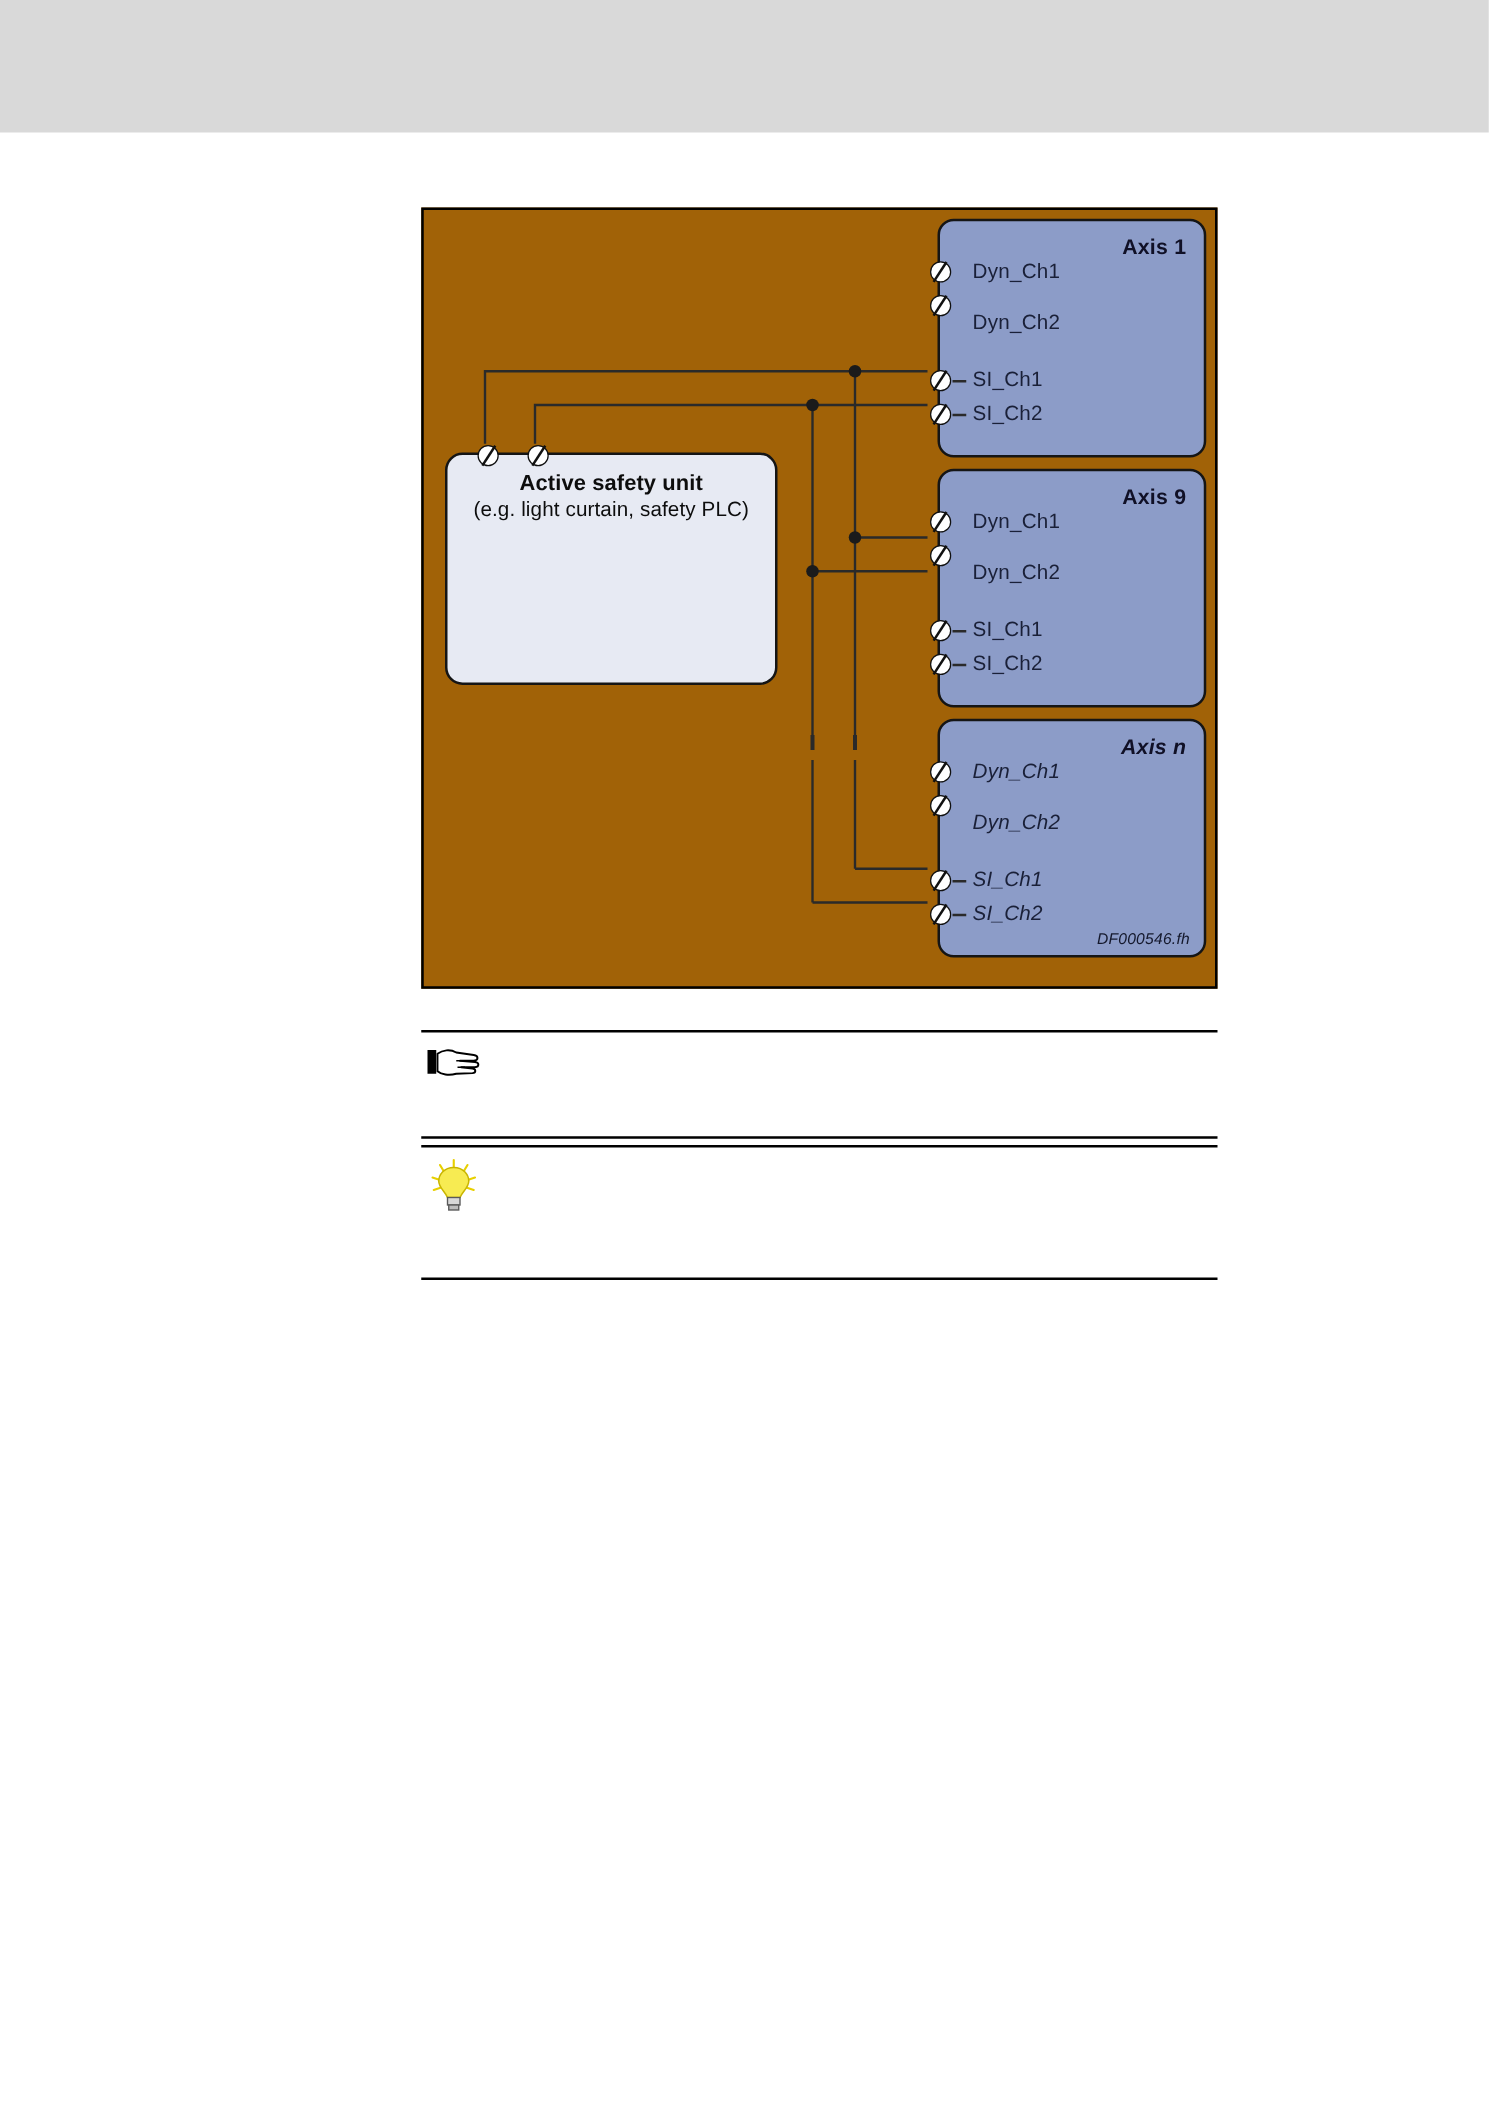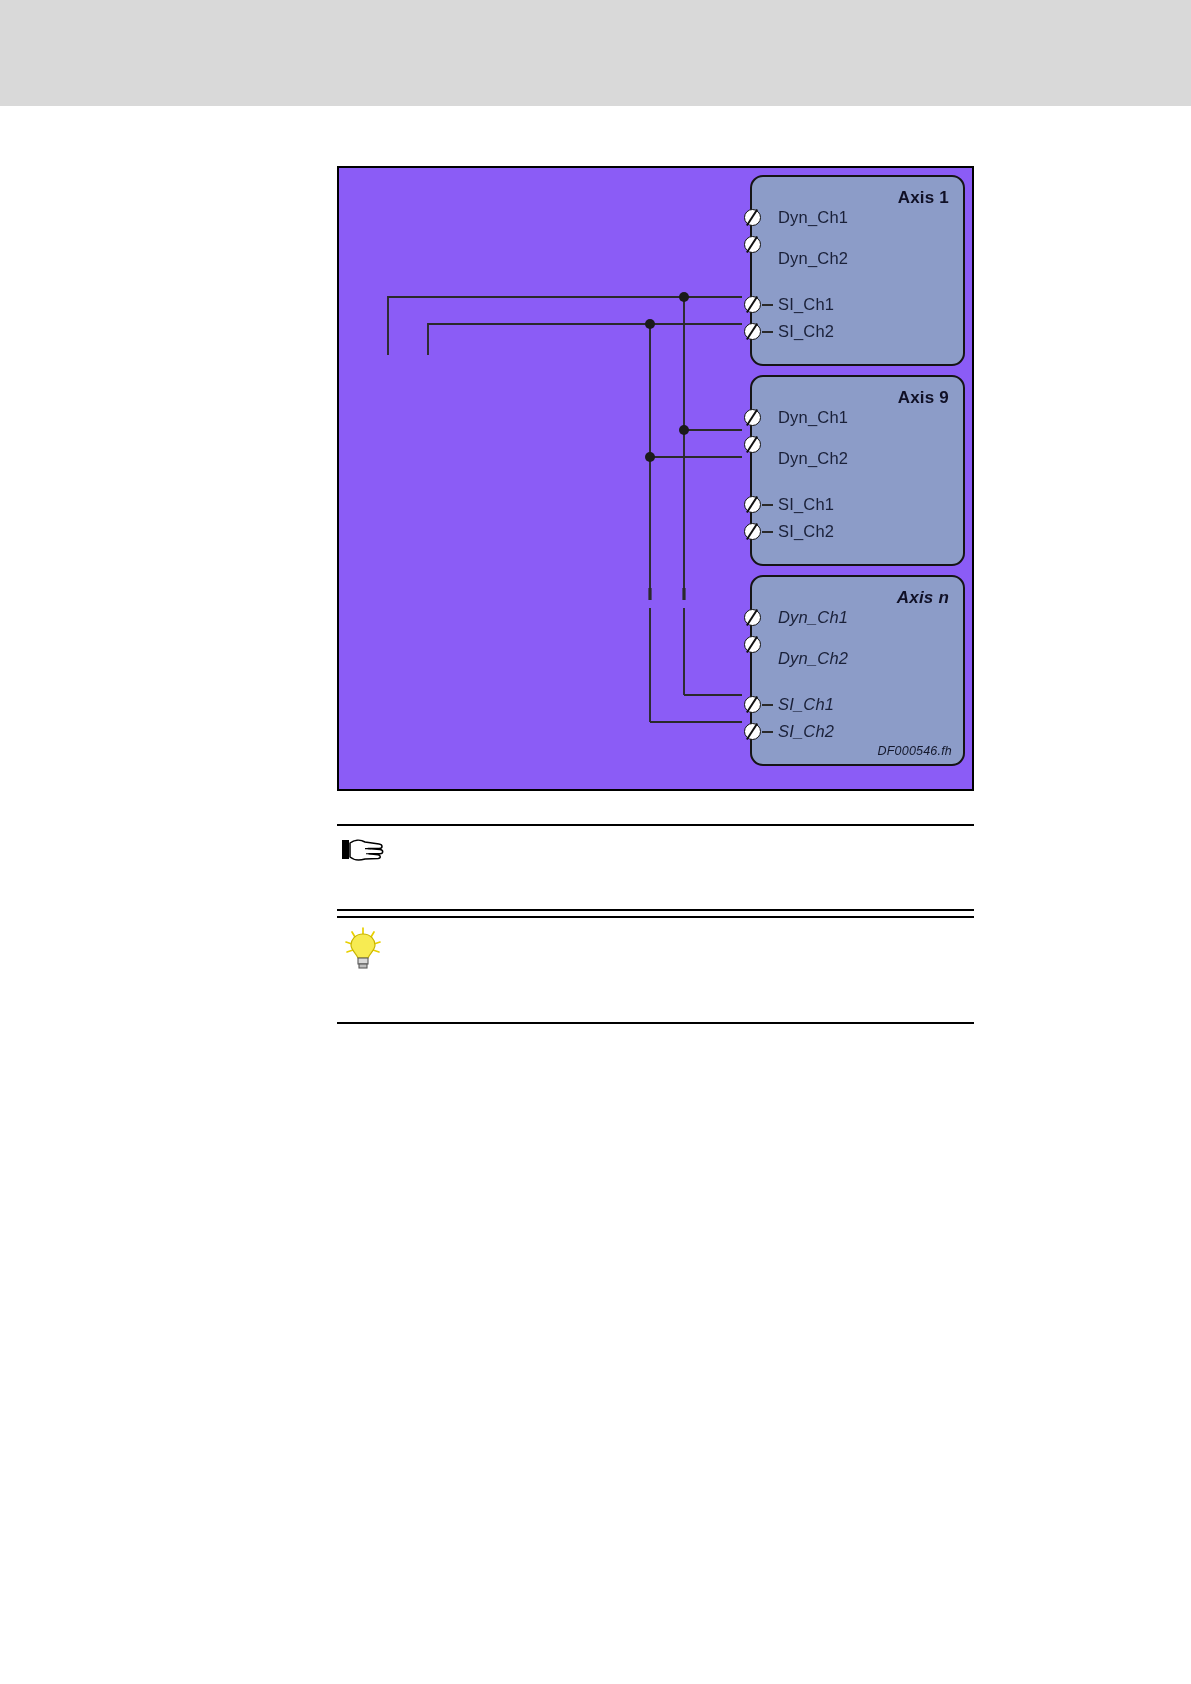--- a/index.html
+++ b/index.html
@@ -15,21 +15,21 @@
     position:absolute;left:0;top:0;
     width:1191px;height:106px;
     background:#d9d9d9;
   }
   
   .figure-frame{
     position:absolute;
     left:337px;top:166px;
     width:637px;height:625px;
     border:2px solid #000000;
-    background:#8b5cf6;
+    background:#a16207;
     box-sizing:border-box;
   }
   .fig-inner{position:absolute;inset:0;}
   svg.wires{position:absolute;left:0;top:0;width:100%;height:100%;overflow:visible;}
 
   
   .axis-block{
     position:absolute;
     width:215px;
     background:#8c9cc8;
@@ -220,20 +220,26 @@
       <div class="stub stub-sl2"></div>
 
       <div class="port-label pl-dyn1">Dyn_Ch1</div>
       <div class="port-label pl-dyn2">Dyn_Ch2</div>
       <div class="port-label pl-sl1">SI_Ch1</div>
       <div class="port-label pl-sl2">SI_Ch2</div>
 
       <div class="caption-id">DF000546.fh</div>
     </div>
 
+    <div class="safety-unit">
+      <div class="terminal t-su1"></div>
+      <div class="terminal t-su2"></div>
+      <div class="su-title">Active safety unit</div>
+      <div class="su-sub">(e.g. light curtain, safety PLC)</div>
+    </div>
 
   </div>
 </div>
 
 <div class="rule" id="rule-a"></div>
 <div class="rule" id="rule-b"></div>
 <div class="rule" id="rule-c"></div>
 <div class="rule" id="rule-d"></div>
 
 <svg class="note-icon" id="hand-icon" viewBox="0 0 44 28">

